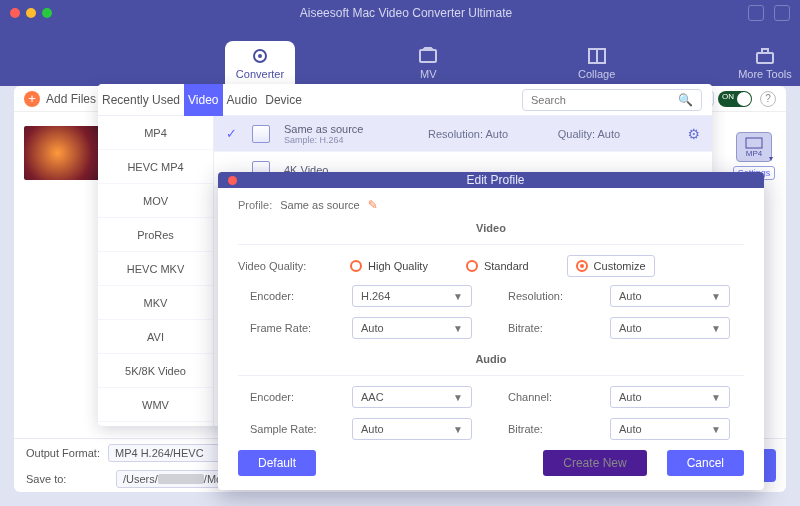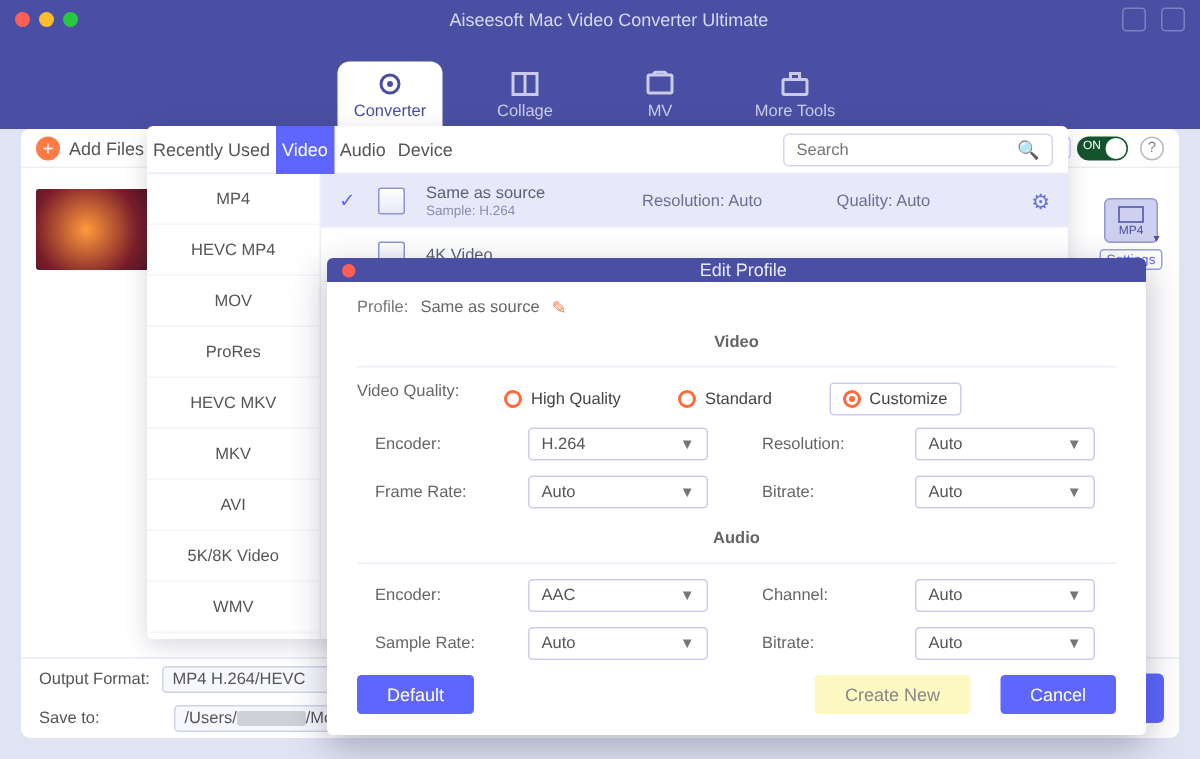--- a/index.html
+++ b/index.html
@@ -6,21 +6,21 @@
   body { width: 800px; height: 506px; background: #e0e4f2; overflow: hidden; position: relative; font-size: 12px; color: #444; }
 
   .titlebar { height: 26px; background: #4a4fa3; display: flex; align-items: center; padding: 0 10px; color: #ccc; }
   .traffic { display: flex; gap: 6px; margin-right: 12px; }
   .dot { width: 10px; height: 10px; border-radius: 50%; }
   .dot.red { background: #ff5f57; } .dot.yellow { background: #febc2e; } .dot.green { background: #28c840; }
   .title { flex: 1; text-align: center; font-size: 12px; color: #d5d7ef; }
   .topright { display: flex; gap: 10px; }
   .topicon { width: 16px; height: 16px; border: 1px solid #7d81c2; border-radius: 3px; }
 
-  .mainnav { height: 60px; background: #4a4fa3; display: flex; align-items: flex-end; padding-left: 225px; gap: 20px; }
+  .mainnav { height: 60px; background: #4a4fa3; display: flex; align-items: flex-end; padding-left: 225px; gap: 20px; justify-content: space-between; }
   .navitem { display: flex; flex-direction: column; align-items: center; gap: 3px; color: #c9cbe8; font-size: 11px; padding: 6px 8px 6px; border-radius: 8px 8px 0 0; min-width: 70px; }
   .navitem.active { background: #fff; color: #4a4fa3; }
   .navicon { width: 22px; height: 18px; display:flex;align-items:center;justify-content:center; }
 
   .content { position: absolute; left: 14px; right: 14px; top: 86px; bottom: 14px; background: #fff; border-radius: 6px; }
 
   .toolbar { height: 26px; display: flex; align-items: center; padding: 0 10px; border-bottom: 1px solid #eee; }
   .addbtn { display: flex; align-items: center; gap: 6px; font-size: 12px; color: #555; }
   .addplus { width: 16px; height: 16px; border-radius: 50%; background: #ff7a45; color:#fff; display:flex;align-items:center;justify-content:center; font-size: 13px; line-height:1;}
   .toolbar .gap { flex: 1; }
@@ -65,34 +65,34 @@
   .modal { position:absolute; left:218px; top:172px; width:546px; height:318px; background:#fff; border-radius:4px; box-shadow:0 8px 24px rgba(30,30,70,.3); display:flex; flex-direction:column; overflow:hidden;}
   .mtitle { height:26px; background:#4a4fa3; display:flex; align-items:center; color:#e8eaf9; padding:0 10px;}
   .mtitle .dot.red { width:9px; height:9px;}
   .mtitle .t { flex:1; text-align:center; font-size:12px;}
   .mbody { flex:1; padding:10px 20px; font-size:11px; color:#555; display:flex; flex-direction:column; gap:8px;}
   .prof { display:flex; align-items:center; gap:8px; color:#666;}
   .prof .lab { color:#777;text-align:right;}
   .prof .pen { color:#ff7a45; font-size:12px;}
   .sect { text-align:center; color:#666; font-weight:600; margin:2px 0;}
   .hr { border:0; border-top:1px solid #eceef7; margin:0 0 2px;}
-  .row { display:flex; align-items:flex-start; gap:8px;}
+  .row { display:flex; align-items:center; gap:22px;}
   .row .l { width:90px; color:#666;}
   .radios { display:flex; gap:38px; flex:1;}
   .radio { display:flex; align-items:center; gap:6px; color:#444;}
   .radio .r { width:12px;height:12px;border:2px solid #ff6a3d;border-radius:50%; display:inline-block; position:relative;}
   .radio.sel .r::after { content:""; position:absolute; left:2px; top:2px; width:4px; height:4px; background:#ff6a3d; border-radius:50%;}
   .grid { display:grid; grid-template-columns: 90px 120px 90px 120px; column-gap: 24px; row-gap: 10px; align-items:center;}
   .grid .l { color:#666;padding-left:12px; }
   .sel { height:22px; border:1px solid #c9cde9; border-radius:3px; padding:0 8px; display:flex; align-items:center; justify-content:space-between; background:#fff;}
   .sel .car { color:#777; font-size:10px;}
   .mfoot { display:flex; padding:0 20px 14px; gap:20px;}
   .btn { height:26px; padding:0 20px; border-radius:3px; font-size:12px; display:flex;align-items:center;justify-content:center; border:none; cursor:pointer;}
   .btn.primary { background:#5e66ff; color:#fff;}
-  .btn.ghost { background:#fef9c3; color:#888;}
+  .btn.ghost { background:#4c1d95; color:#888;}
   .mfoot .spacer { flex:1; }
 
   .redact { background:#cfd1d6; color:transparent; border-radius:2px; }
 </style>
 </head>
 <body>
 
 <div class="titlebar">
   <div class="traffic">
     <div class="dot red"></div>
@@ -112,34 +112,34 @@
         <svg width="22" height="18" viewBox="0 0 22 18">
           <circle cx="11" cy="9" r="6" fill="none" stroke="#4a4fa3" stroke-width="2"></circle>
           <circle cx="11" cy="9" r="2" fill="#4a4fa3"></circle>
         </svg>
       </div>
     <span>Converter</span>
   </div>
   <div class="navitem">
     <div class="navicon">
         <svg width="22" height="18" viewBox="0 0 22 18">
-          <rect x="3" y="2" width="16" height="14" fill="none" stroke="#c9cbe8" stroke-width="2"></rect>
-          <line x1="11" y1="2" x2="11" y2="16" stroke="#c9cbe8" stroke-width="2"></line>
-        </svg>
-      </div>
-    <span>Collage</span>
+          <rect x="3" y="3" width="16" height="12" rx="1" fill="none" stroke="#c9cbe8" stroke-width="2"></rect>
+          <path d="M6 3 L8 1 L14 1 L16 3" stroke="#c9cbe8" stroke-width="2" fill="none"></path>
+        </svg>
+      </div>
+    <span>MV</span>
   </div>
   <div class="navitem">
     <div class="navicon">
         <svg width="22" height="18" viewBox="0 0 22 18">
-          <rect x="3" y="3" width="16" height="12" rx="1" fill="none" stroke="#c9cbe8" stroke-width="2"></rect>
-          <path d="M6 3 L8 1 L14 1 L16 3" stroke="#c9cbe8" stroke-width="2" fill="none"></path>
-        </svg>
-      </div>
-    <span>MV</span>
+          <rect x="3" y="2" width="16" height="14" fill="none" stroke="#c9cbe8" stroke-width="2"></rect>
+          <line x1="11" y1="2" x2="11" y2="16" stroke="#c9cbe8" stroke-width="2"></line>
+        </svg>
+      </div>
+    <span>Collage</span>
   </div>
   <div class="navitem">
     <div class="navicon">
         <svg width="22" height="18" viewBox="0 0 22 18">
           <rect x="3" y="6" width="16" height="10" rx="1" fill="none" stroke="#c9cbe8" stroke-width="2"></rect>
           <rect x="8" y="2" width="6" height="4" fill="none" stroke="#c9cbe8" stroke-width="2"></rect>
         </svg>
       </div>
     <span>More Tools</span>
   </div>

